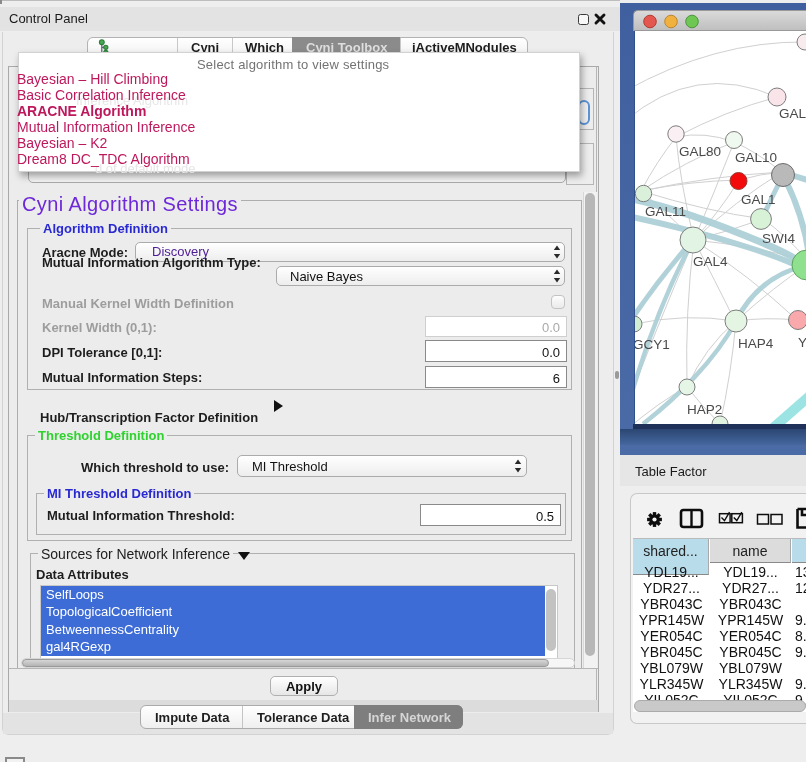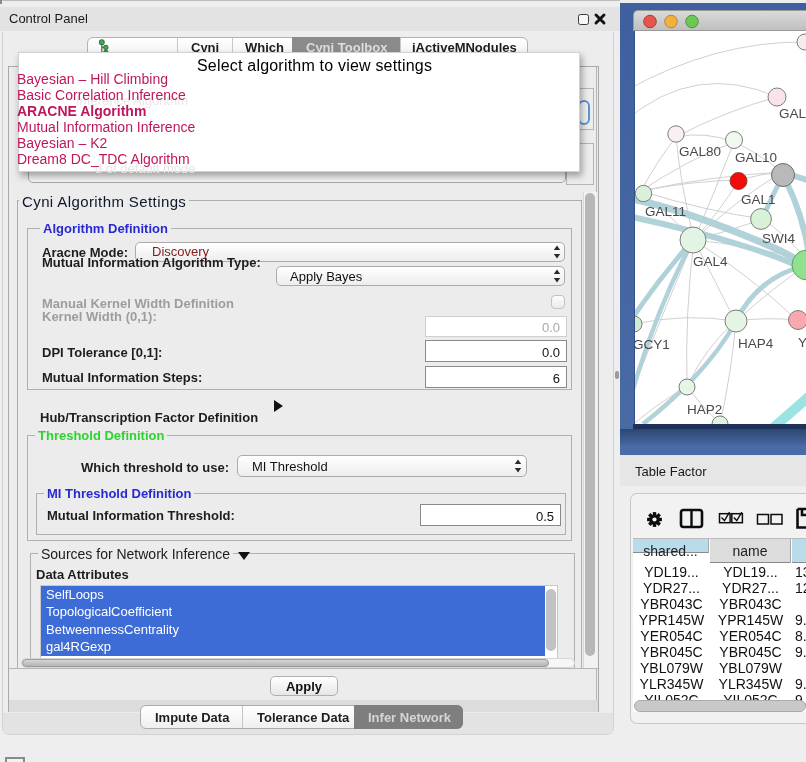--- a/index.html
+++ b/index.html
@@ -45,61 +45,61 @@
 
 <div class="abs" style="left:8px;top:66px;width:591px;height:646px;border:1px solid #a9a9a9;background:#ececec;"></div>
 <div class="abs" style="left:596px;top:67px;width:1px;height:644px;background:#b5b5b5;"></div>
 
 <div class="abs" style="left:566px;top:88px;width:28px;height:42px;border:1px solid #b5b5b5;background:#ededed;"></div>
 <div class="abs" style="left:578px;top:100px;width:12px;height:25px;border:2.5px solid #5c94d6;border-radius:6px;background:#f2f2f2;"></div>
 <div class="abs" style="left:566px;top:143px;width:28px;height:42px;border:1px solid #b5b5b5;background:#ededed;"></div>
 <div class="abs" style="left:28px;top:168px;width:538px;height:15px;border:1px solid #a9a9a9;border-radius:0 0 5px 5px;background:#f2f2f2;"></div>
 
 <div class="abs" style="left:18px;top:52px;width:562px;height:120px;background:#ffffff;border:1px solid #d2d2d2;box-shadow:2px 4px 7px rgba(0,0,0,0.35);"></div>
-<div class="abs" style="left:197px;top:57px;font-size:16px;letter-spacing:0.2px;color:#000000;">Select algorithm to view settings</div>
+<div class="abs" style="left:197px;top:57px;font-size:13px;letter-spacing:0.2px;color:#737373;">Select algorithm to view settings</div>
 <div class="abs" style="left:62px;top:93px;font-size:13px;color:#e7e7e7;margin-left:14px;">Inference Algorithm</div>
 <div class="abs" style="left:95px;top:161px;font-size:13px;color:#e6e6e6;">d of default mode</div>
 <div class="abs" style="left:17px;top:71px;font-size:14px;color:#be185d;line-height:16px;">
 Bayesian – Hill Climbing<br>
 Basic Correlation Inference<br>
 <b>ARACNE Algorithm</b><br>
 Mutual Information Inference<br>
 Bayesian – K2<br>
 Dream8 DC_TDC Algorithm
 </div>
 
 <div class="abs" style="left:17px;top:200px;width:565px;height:468px;border:1px solid #adadad;border-bottom:none;"></div>
-<div class="abs" style="left:19px;top:193px;background:#ececec;padding:0 3px;font-size:15px;letter-spacing:0.4px;color:#0f172a;">Cyni Algorithm Settings</div>
+<div class="abs" style="left:19px;top:193px;background:#ececec;padding:0 3px;font-size:20px;letter-spacing:0.4px;color:#6d28d9;">Cyni Algorithm Settings</div>
 
 <div class="abs" style="left:583px;top:192px;width:14px;height:477px;background:#f2f2f2;border-left:1px solid #d8d8d8;"></div>
 <div class="abs" style="left:585px;top:193px;width:10px;height:463px;background:#b7b7b7;border-radius:5px;"></div>
 
 <div class="abs" style="left:27px;top:228px;width:545px;height:162px;border:1px solid #b0b0b0;"></div>
 <div class="abs" style="left:40px;top:221px;background:#ececec;padding:0 3px;font-size:13px;font-weight:bold;color:#2929d2;">Algorithm Definition</div>
 
 <div class="abs lbl" style="left:42px;top:245px;">Aracne Mode:</div>
 <div class="abs" style="left:135px;top:242px;width:430px;height:20px;background:linear-gradient(#ffffff,#ededed);border:1px solid #ababab;border-radius:5px;"></div>
-<div class="abs" style="left:152px;top:244px;font-size:13px;color:#7f1d1d;text-align:right;">Discovery</div>
+<div class="abs" style="left:152px;top:244px;font-size:13px;color:#4c1d95;text-align:right;">Discovery</div>
 <svg class="abs" style="left:552px;top:245px;" width="10" height="14" viewBox="0 0 10 14">
   <path d="M5 0.5 L8.2 5 L1.8 5 Z" fill="#2a2a2a"></path>
     <path d="M5 13.5 L8.2 9 L1.8 9 Z" fill="#2a2a2a"></path>
 </svg>
 
 <div class="abs lbl" style="left:42px;top:255px;">Mutual Information Algorithm Type:</div>
 <div class="abs" style="left:276px;top:266px;width:289px;height:20px;background:linear-gradient(#ffffff,#ededed);border:1px solid #ababab;border-radius:5px;"></div>
-<div class="abs" style="left:290px;top:269px;font-size:13px;color:#111;">Apply Bayes</div>
+<div class="abs" style="left:290px;top:269px;font-size:13px;color:#111;">Naive Bayes</div>
 <svg class="abs" style="left:552px;top:269px;" width="10" height="14" viewBox="0 0 10 14">
   <path d="M5 0.5 L8.2 5 L1.8 5 Z" fill="#2a2a2a"></path>
     <path d="M5 13.5 L8.2 9 L1.8 9 Z" fill="#2a2a2a"></path>
 </svg>
 
 <div class="abs glbl" style="left:42px;top:296px;">Manual Kernel Width Definition</div>
 <div class="abs" style="left:551px;top:295px;width:14px;height:14px;border:1px solid #c3c3c3;border-radius:4px;background:linear-gradient(#fdfdfd,#eaeaea);"></div>
 
-<div class="abs glbl" style="left:42px;top:309px;">Kernel Width (0,1):</div>
+<div class="abs glbl" style="left:42px;top:320px;">Kernel Width (0,1):</div>
 <div class="abs" style="left:425px;top:316px;width:142px;height:21px;background:#fff;border:1px solid #cfcfcf;font-size:13px;color:#a9a9a9;text-align:right;padding:3px 6px 0 0;">0.0</div>
 
 <div class="abs lbl" style="left:42px;top:345px;">DPI Tolerance [0,1]:</div>
 <div class="abs" style="left:425px;top:340px;width:142px;height:22px;background:#fff;border:1px solid #8a8a8a;font-size:13px;color:#111;text-align:right;padding:4px 6px 0 0;">0.0</div>
 
 <div class="abs lbl" style="left:42px;top:370px;">Mutual Information Steps:</div>
 <div class="abs" style="left:425px;top:366px;width:142px;height:22px;background:#fff;border:1px solid #8a8a8a;font-size:13px;color:#111;text-align:right;padding:4px 6px 0 0;">6</div>
 
 <div class="abs lbl" style="left:40px;top:399px;margin-top:11px;">Hub/Transcription Factor Definition</div>
 <svg class="abs" style="left:272px;top:399px;" width="12" height="14" viewBox="0 0 12 14">
@@ -279,21 +279,21 @@
     <rect x="125" y="10.5" width="11" height="9.5"></rect>
   </g>
   <g stroke="#0d0d0d" fill="none" stroke-width="1.4">
     <path d="M75.5 13.5 L78.5 16.5 L83.5 8.2"></path>
     <path d="M87.8 13.5 L90.8 16.5 L95.8 8.2"></path>
   </g>
   <path d="M151.5 5 L160 5 M151.5 5 L151.5 23.5 L162 23.5 M156 5 L156 11 L162 11" fill="none" stroke="#0d0d0d" stroke-width="2.6"></path>
 </svg>
 
 <div class="abs" style="left:633px;top:538px;width:173px;height:174px;background:#ffffff;border-top:1px solid #bbb;overflow:hidden;">
-  <div class="abs" style="left:0;top:0;width:76px;height:14px;background:#b9dcea;border-right:1px solid #a9a9a9;border-bottom:1px solid #8a8a8a;text-align:center;font-size:14px;color:#222;padding-top:4px;">shared...</div>
+  <div class="abs" style="left:0;top:0;width:76px;height:36px;background:#b9dcea;border-right:1px solid #a9a9a9;border-bottom:1px solid #8a8a8a;text-align:center;font-size:14px;color:#222;padding-top:4px;">shared...</div>
   <div class="abs" style="left:77px;top:0;width:81px;height:24px;background:#dcdcdc;border-right:1px solid #a9a9a9;border-bottom:1px solid #8a8a8a;text-align:center;font-size:14px;color:#222;padding-top:4px;">name</div>
   <div class="abs" style="left:159px;top:0;width:20px;height:24px;background:#b9dcea;border-bottom:1px solid #8a8a8a;"></div>
   <div class="abs" style="left:0;top:25px;width:77px;font-size:14px;color:#111;text-align:center;line-height:16px;">YDL19...<br>YDR27...<br>YBR043C<br>YPR145W<br>YER054C<br>YBR045C<br>YBL079W<br>YLR345W<br>YIL052C</div>
   <div class="abs" style="left:77px;top:25px;width:81px;font-size:14px;color:#111;text-align:center;line-height:16px;">YDL19...<br>YDR27...<br>YBR043C<br>YPR145W<br>YER054C<br>YBR045C<br>YBL079W<br>YLR345W<br>YIL052C</div>
   <div class="abs" style="left:162px;top:25px;width:30px;font-size:14px;color:#111;text-align:left;line-height:16px;">13<br>12<br>&nbsp;<br>9.<br>8.<br>9.<br>&nbsp;<br>9.<br>9.</div>
 
   <div class="abs" style="left:1px;top:161px;width:172px;height:12px;background:#c9c9c9;border:1px solid #ababab;border-radius:6px;"></div>
 </div>
 
 </body></html>

